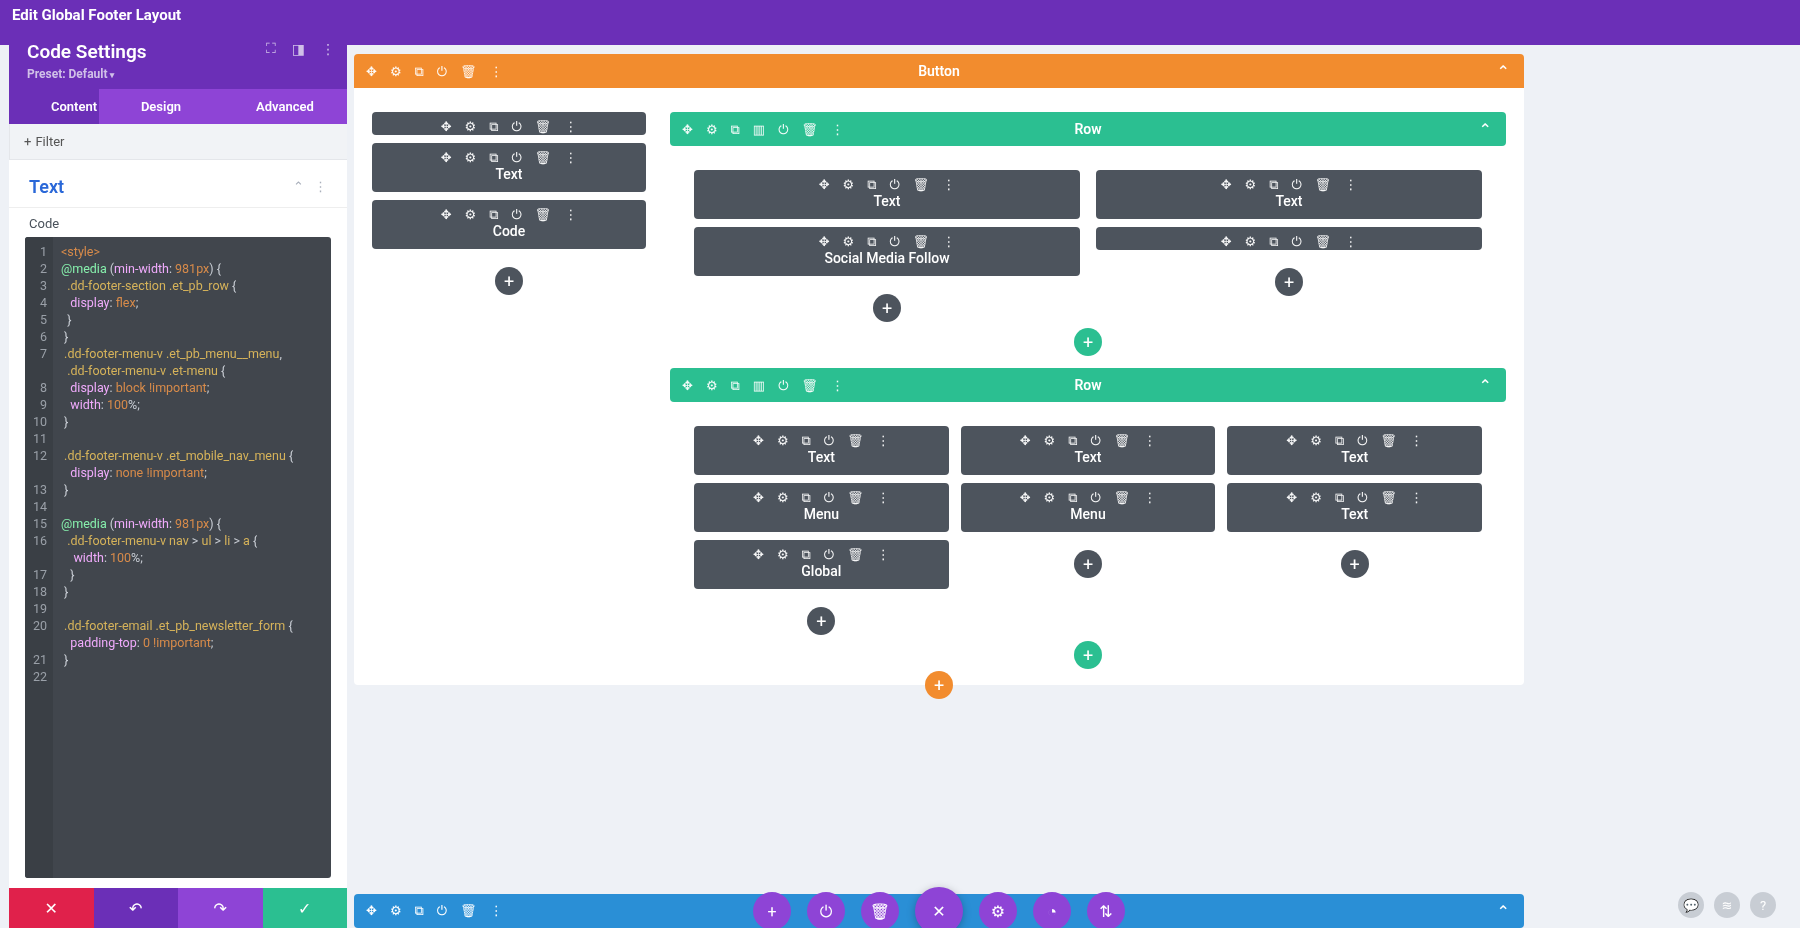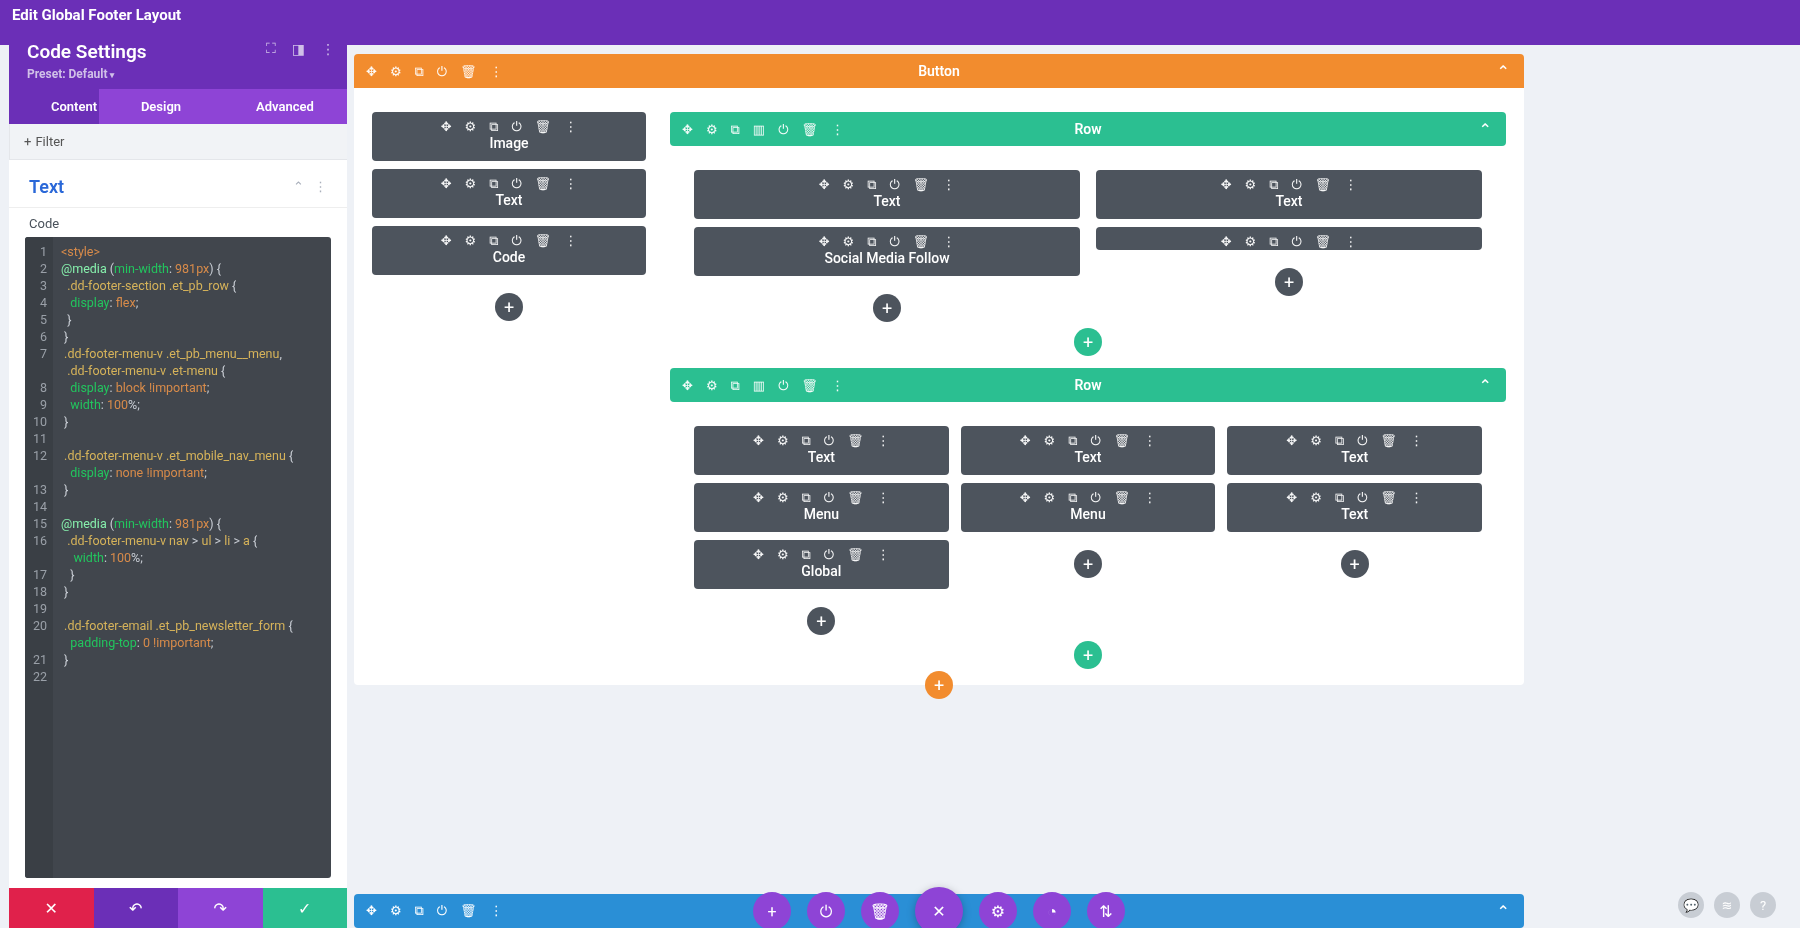--- a/index.html
+++ b/index.html
@@ -34,21 +34,21 @@
 .toggle .t-icons span { cursor: pointer; }
 .code-label { padding: 8px 20px 6px; font-size: 13px; color: #49515a; }
 
 
 .editor { background: #41464d; margin: 0 16px 10px 16px; border-radius: 3px; font-family: "Menlo", "Consolas", monospace; font-size: 12.5px; line-height: 17px; flex: 1; overflow: hidden; display: flex; }
 .gutter { background: #3a3f45; color: #9aa0a8; padding: 6px 6px 6px 4px; text-align: right; width: 28px; user-select: none; }
 .codelines { padding: 6px 8px; white-space: pre; color: #c8cdd4; overflow: hidden; }
 .c-tag { color: #d88b4a; }
 .c-at { color: #86efac; }
 .c-sel { color: #d6b35a; }
-.c-prop { color: #22c55e; }
+.c-prop { color: #f0abfc; }
 .c-val { color: #d88b4a; }
 .c-num { color: #d88b4a; }
 .c-imp { color: #d88b4a; }
 
 
 .bottom-left { position: absolute; left: 9px; bottom: 0; width: 338px; height: 40px; display: flex; }
 .bottom-left div { flex: 1; display: flex; align-items: center; justify-content: center; color: #fff; cursor: pointer; font-size: 16px; }
 .bl-red { background: #e0214b; }
 .bl-purple1 { background: #6b2fb7; }
 .bl-purple2 { background: #8e44d6; }
@@ -219,21 +219,20 @@
           <div class="mod-bar">
               <div class="tools">
                 <span>✥</span>
                 <span>⚙</span>
                 <span>⧉</span>
                 <span>⏻</span>
                 <span>🗑</span>
                 <span>⋮</span>
               </div>
             </div>
-          <div class="m-label">Image</div>
         </div>
         <div class="module">
           <div class="mod-bar">
               <div class="tools">
                 <span>✥</span>
                 <span>⚙</span>
                 <span>⧉</span>
                 <span>⏻</span>
                 <span>🗑</span>
                 <span>⋮</span>

